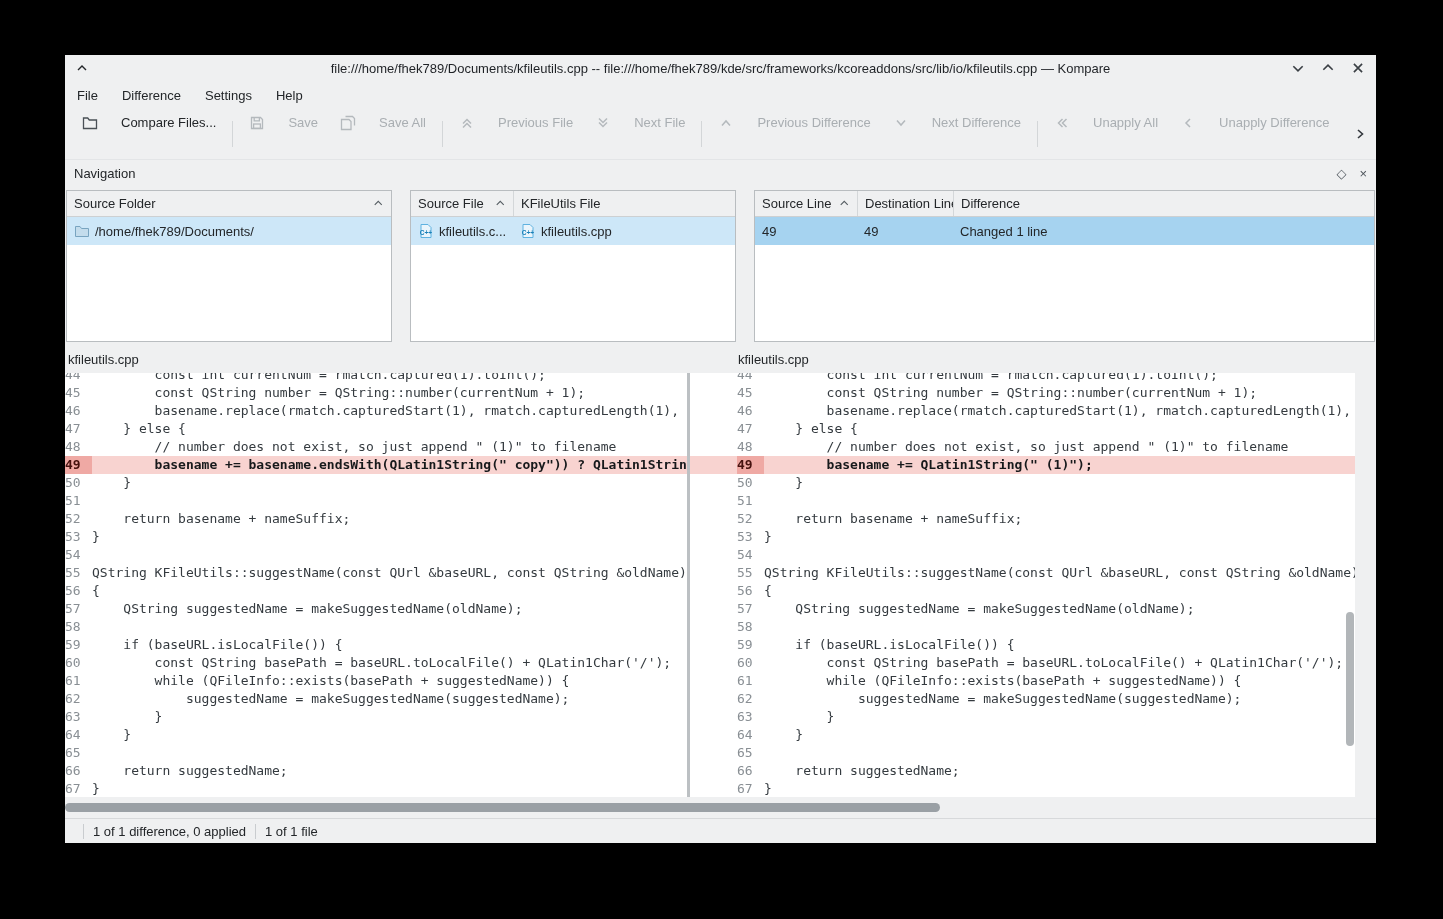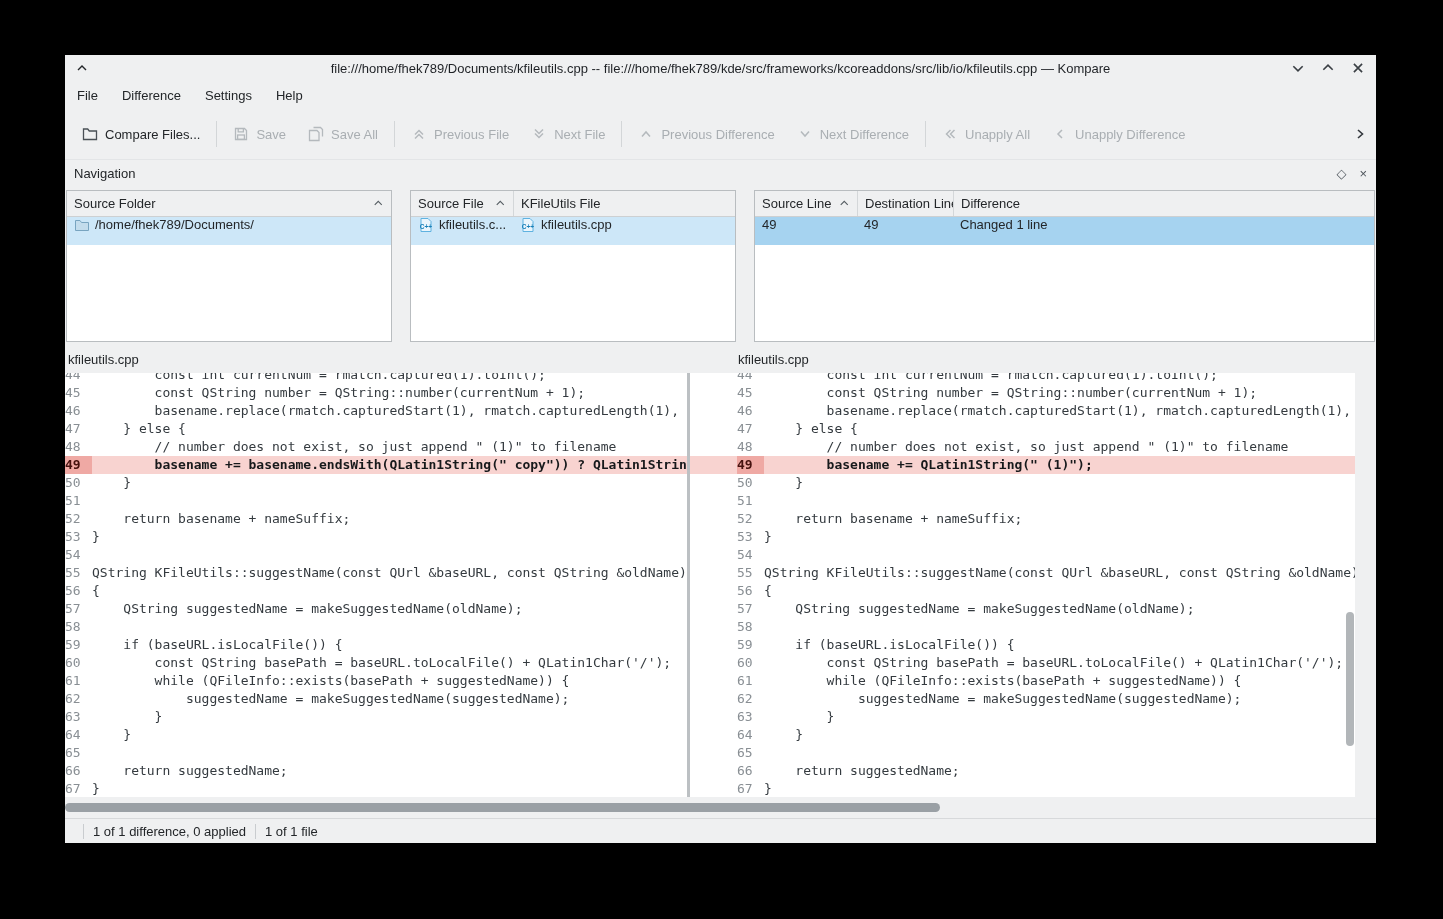--- a/index.html
+++ b/index.html
@@ -12,21 +12,21 @@
   .tbar-title{position:absolute;left:50%;transform:translateX(-50%);white-space:nowrap;color:#1f2226}
   .tbar-controls{margin-left:auto;display:flex;gap:16px;align-items:center}
   .winbtn{display:inline-flex;width:14px;height:14px;color:#3a3f44}
   .icon12{width:12px;height:12px;display:inline-flex;flex:none}
 
   
   .menubar{height:28px;display:flex;align-items:center;padding:0 12px;gap:24px}
 
   
   .toolbar{height:50px;display:flex;align-items:center;padding:0 6px}
-  .tb-btn{display:flex;align-items:center;gap:7px;padding:0 11px;height:38px;color:#232629}
+  .tb-btn{display:flex;gap:23px;padding:0 11px;height:38px;color:#232629}
   .tb-btn.disabled{color:var(--disabled-text,#a9aeb2)}
   .tb-btn .icon16{color:#4a5056}
   .tb-btn.disabled .icon16{color:#b4b9bd}
   .tb-sep{width:1px;height:26px;background:#d3d6d8;margin:0 5px;flex:none}
   .tb-overflow{margin-left:auto;width:20px;height:20px;color:#33383d;display:flex;align-items:center;justify-content:center}
   .icon16{width:16px;height:16px;flex:none;display:inline-flex}
 
   
   .nav-titlebar{height:28px;display:flex;align-items:center;padding:0 9px;color:#232629;border-top:1px solid #e3e5e7}
   .dock-btns{margin-left:auto;display:flex;gap:13px;align-items:center;color:#4d545b}
@@ -37,21 +37,21 @@
   .nav-hrow{display:flex;height:26px;background:#eff0f1;border-bottom:1px solid #cdd0d2;flex:none}
   .nav-hcell{display:flex;align-items:center;padding:0 7px;gap:6px;white-space:nowrap;overflow:hidden}
   .nav-hcell.grow{flex:1}
   .nav-hcell.w102{width:102px;flex:none}
   .nav-hcell.w96{width:96px;flex:none}
   .nav-hcell + .nav-hcell{border-left:1px solid #d4d7d9}
   .sort{margin-left:auto;display:inline-flex;width:11px;height:7px;color:#565d63;flex:none}
   .nav-row{display:flex;align-items:center;height:28px;flex:none}
   .nav-row.sel-light{background:var(--selection-light,#cde7f8)}
   .nav-row.sel-active{background:var(--selection-active,#a6d3f0)}
-  .nav-cell{display:flex;gap:5px;padding:0 7px;overflow:hidden;white-space:nowrap;height:100%}
+  .nav-cell{display:flex;align-items:center;gap:5px;padding:0 7px;overflow:hidden;white-space:nowrap;height:100%}
   .nav-cell.w102{width:102px;flex:none}
   .nav-cell.w96{width:96px;flex:none}
   .nav-cell.grow{flex:1}
   .nav-text{overflow:hidden;white-space:nowrap}
 
   
   .diff-titles{height:26px;position:relative;color:#232629}
   .dt-left{position:absolute;left:3px;top:5px}
   .dt-right{position:absolute;left:673px;top:5px}
   .diff-area{height:424px;display:flex;margin-right:21px;background:#fff}

